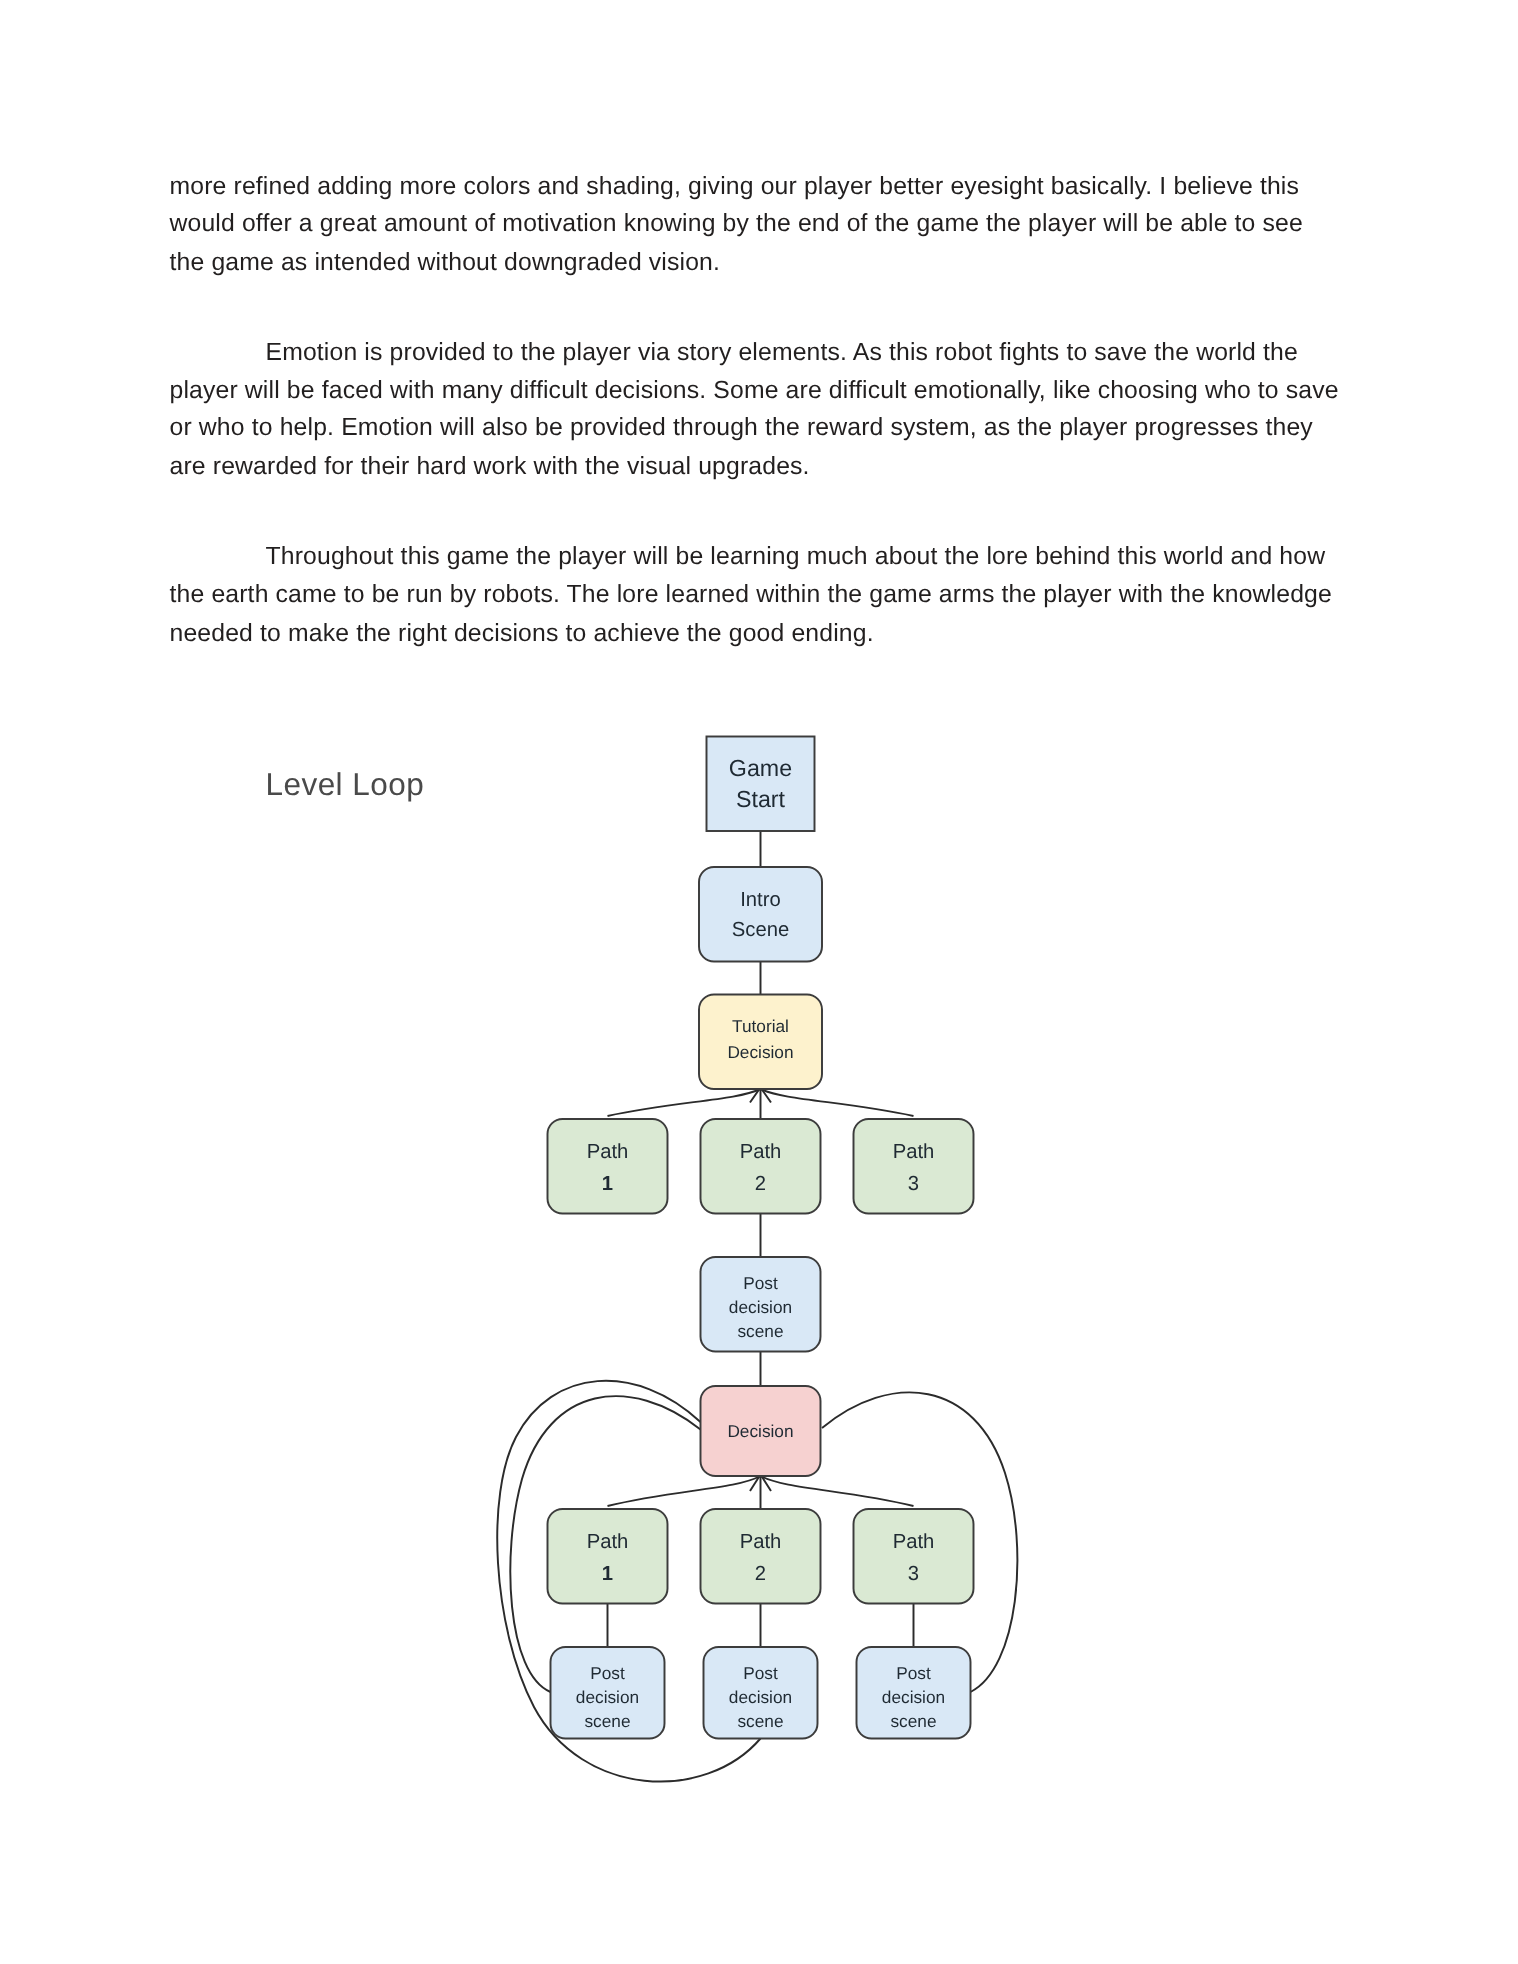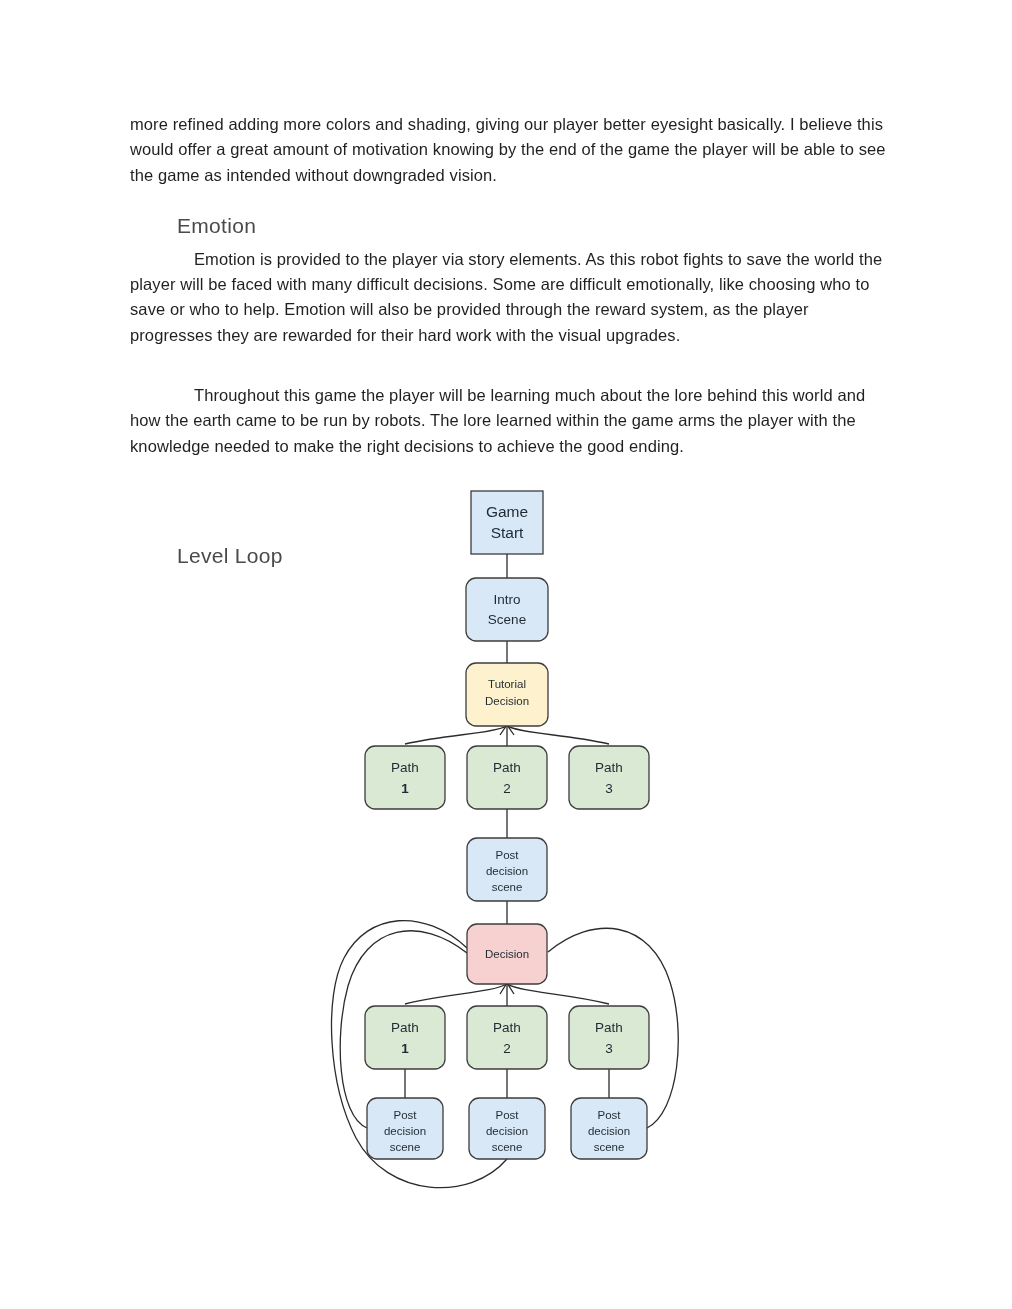--- a/index.html
+++ b/index.html
@@ -20,21 +20,21 @@
     overflow: hidden;
     margin: 0 auto;
   }
   .doc-body {
     position: absolute;
     left: 113px;
     top: 112px;
     width: 782px;
   }
   p.para {
-    margin: 0 0 0 17px;
+    margin: 0 0 0 0;
     font-size: 16.5px;
     line-height: 25.3px;
     color: #221f1f;
     text-align: left;
     letter-spacing: 0.1px;
   }
   .indent { display: inline-block; width: 64px; }
   h2.section-heading {
     margin: 0;
     font-size: 21px;
@@ -46,21 +46,21 @@
   .block-gap-2 { height: 9px; }
   .block-gap-3 { height: 26px; }
   .block-gap-4 { height: 9px; }
 
   
   .heading-wrap { padding-left: 64px; }
 
   .diagram-title {
     position: absolute;
     left: 177px;
-    top: 544px;
+    top: 512px;
     font-size: 21px;
     color: #4a4a4a;
     letter-spacing: 0.3px;
     font-weight: normal;
   }
 
   .diagram {
     position: absolute;
     left: 330px;
     top: 476px;
@@ -92,23 +92,20 @@
 <body>
 
 <div class="page">
 
   <div class="doc-body">
 
     <p class="para">more refined adding more colors and shading, giving our player better eyesight basically. I believe this would offer a great amount of motivation knowing by the end of the game the player will be able to see the game as intended without downgraded vision.</p>
 
     <div class="block-gap-1"></div>
 
-    <div class="heading-wrap">
-      <h2 class="section-heading">Emotion</h2>
-    </div>
 
     <div class="block-gap-2"></div>
 
     <p class="para"><span class="indent"></span><span>Emotion is provided to the player via story elements. As this robot fights to save the world the player will be faced with many difficult decisions. Some are difficult emotionally, like choosing who to save or who to help. Emotion will also be provided through the reward system, as the player progresses they are rewarded for their hard work with the visual upgrades.</span></p>
 
     <div class="block-gap-3"></div>
 
 
     <div class="block-gap-4"></div>
 

